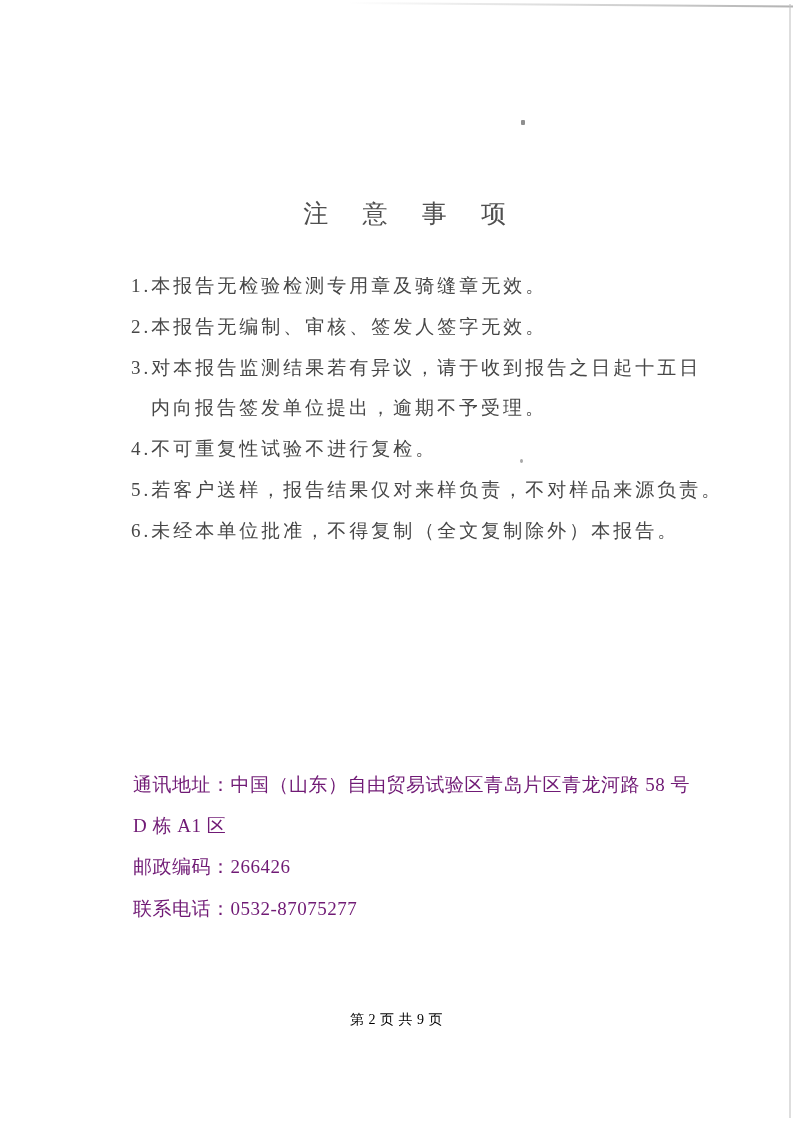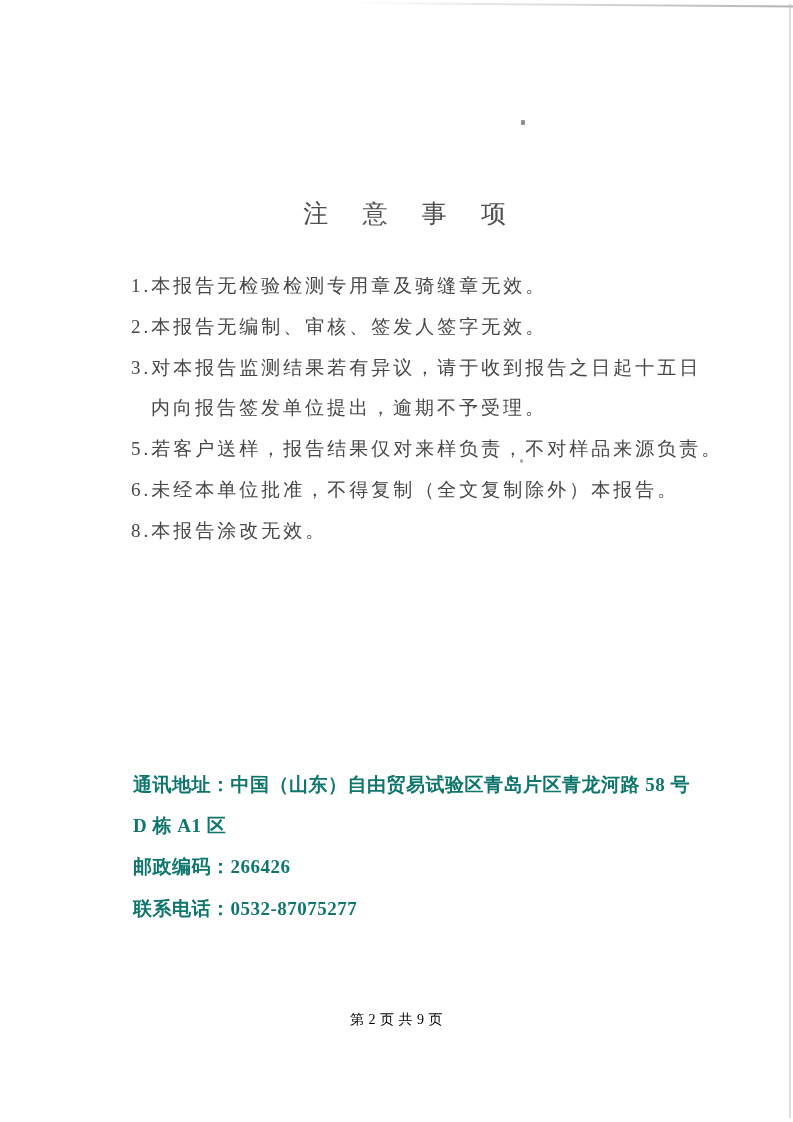--- a/index.html
+++ b/index.html
@@ -48,23 +48,22 @@
   .notice .cont {
     padding-left: 20px;
   }
   .contact {
     position: absolute;
     left: 133px;
     top: 764px;
     font-size: 19px;
     line-height: 41.2px;
     letter-spacing: 0.5px;
-    color: #0f766e;
+    color: #701a75;
     white-space: nowrap;
-    font-weight: bold;
   }
   .footer {
     position: absolute;
     top: 1011px;
     left: 0;
     width: 100%;
     text-align: center;
     font-size: 14px;
     letter-spacing: 0.5px;
     color: #000000;
@@ -116,23 +115,23 @@
   <div class="speck-a"></div>
   <div class="speck-b"></div>
 
   <h1 class="title">注 意 事 项</h1>
 
   <div class="notice" id="notice">
       <div class="nline">1.本报告无检验检测专用章及骑缝章无效。</div>
       <div class="nline">2.本报告无编制、审核、签发人签字无效。</div>
       <div class="nline">3.对本报告监测结果若有异议，请于收到报告之日起十五日</div>
       <div class="nline cont">内向报告签发单位提出，逾期不予受理。</div>
+      <div class="nline">4.不可重复性试验不进行复检。</div>
       <div class="nline">5.若客户送样，报告结果仅对来样负责，不对样品来源负责。</div>
       <div class="nline">6.未经本单位批准，不得复制（全文复制除外）本报告。</div>
-      <div class="nline">8.本报告涂改无效。</div>
     </div>
 
   <div class="contact" id="contact">
       <div class="cline">通讯地址：中国（山东）自由贸易试验区青岛片区青龙河路 58 号</div>
       <div class="cline">D 栋 A1 区</div>
       <div class="cline">邮政编码：266426</div>
       <div class="cline">联系电话：0532-87075277</div>
     </div>
 
   <div class="footer">第 2 页 共 9 页</div>

